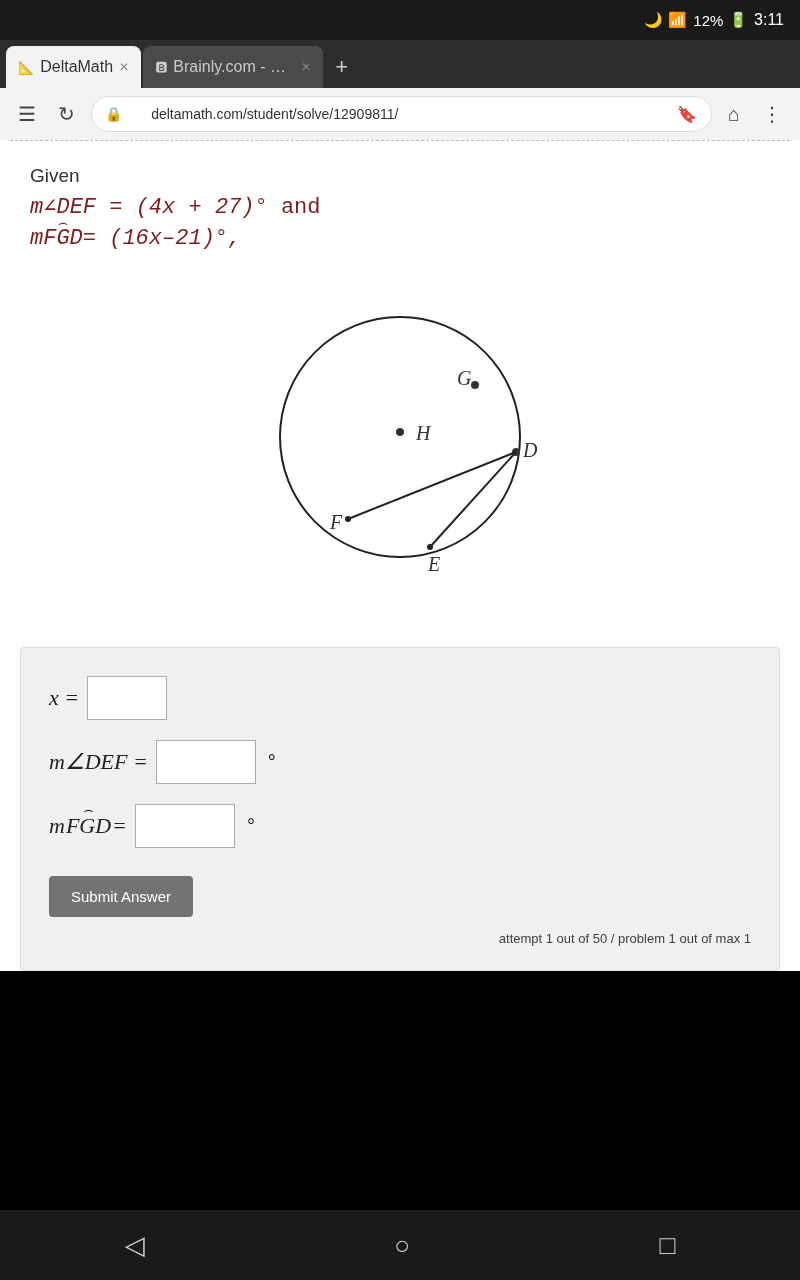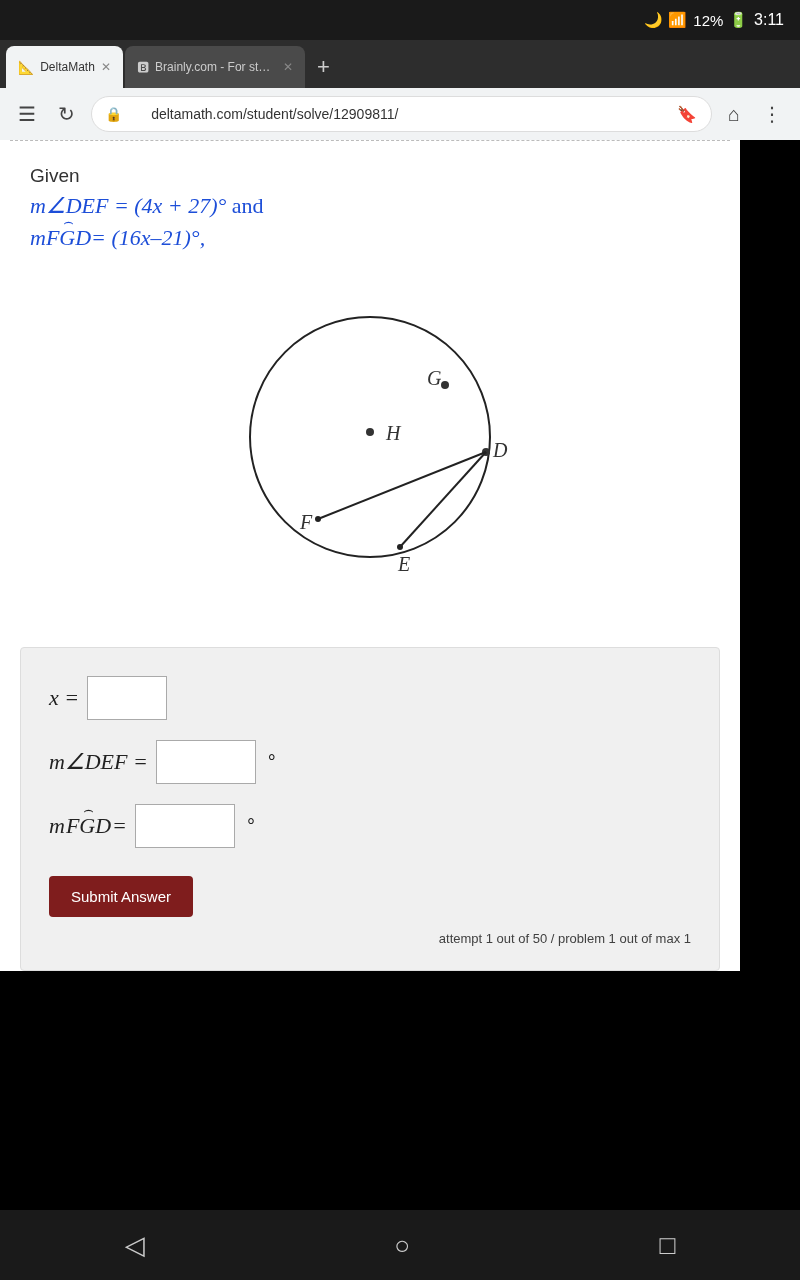--- a/index.html
+++ b/index.html
@@ -21,59 +21,59 @@
       background: #2d2d2d; padding: 6px 6px 0 6px; gap: 2px;
     }
     .tab {
       display: flex; align-items: center; height: 42px;
       padding: 0 12px; border-radius: 8px 8px 0 0;
       font-size: 13px; gap: 6px; max-width: 180px;
     }
     .tab.active { background: #f1f3f4; color: #333; }
     .tab.inactive { background: #4a4a4a; color: #ccc; }
     .tab-close { color: #888; font-size: 12px; cursor: pointer; }
-    .tab-label { white-space: nowrap; overflow: hidden; text-overflow: ellipsis; font-size: 12px; }
+    .tab-label { white-space: nowrap; overflow: hidden; text-overflow: ellipsis; font-size: 16px; }
     .tab-add { background: none; border: none; color: #ccc; font-size: 22px; padding: 0 10px; cursor: pointer; }
 
     .nav-bar {
       display: flex; align-items: center; height: 52px;
       background: #f1f3f4; padding: 0 12px; gap: 10px;
     }
     .nav-icon { color: #444; font-size: 20px; cursor: pointer; padding: 6px; }
     .address-bar {
       flex: 1; display: flex; align-items: center;
       background: #fff; border-radius: 24px; height: 36px;
       padding: 0 14px; gap: 8px; border: 1px solid #ddd;
     }
     .address-text { font-size: 14px; color: #333; flex: 1; margin-left: 20px; }
     .lock-icon { color: #555; font-size: 14px; }
     .bookmark-icon { color: #555; font-size: 16px; }
     .home-icon { color: #444; font-size: 20px; padding: 6px; }
     .more-icon { color: #444; font-size: 20px; padding: 6px; }
 
     
     .page-content {
-      width: 740px; background: #fff;
+      width: 800px; background: #fff;
       padding: 0;
     }
 
     .divider { border-top: 1px dashed #bbb; margin: 0 10px; }
 
     .problem-section {
       padding: 24px 30px 20px 30px;
     }
 
     .given-label {
       font-size: 19px; color: #333; margin-bottom: 6px;
     }
 
     .math-line {
-      font-size: 22px; color: #1d4ed8; margin-bottom: 6px;
+      font-size: 22px; color: #7f1d1d; margin-bottom: 6px;
       font-style: italic;
-      font-family: Liberation Serif, serif;
+      font-family: Liberation Mono, monospace;
     }
 
     
     .diagram-container {
       display: flex; justify-content: center; align-items: center;
       padding: 20px 0 20px 0;
     }
 
     
     .answer-section {
@@ -93,21 +93,21 @@
     }
     .answer-input {
       width: 80px; height: 44px; border: 1.5px solid #aaa;
       background: #fff; font-size: 18px; text-align: center;
       outline: none;
     }
     .answer-input.wide { width: 100px; }
     .degree-symbol { font-size: 20px; color: #222; margin-left: 4px; }
 
     .submit-btn {
-      background: #7f1d1d; color: #fff; border: none;
+      background: #737373; color: #fff; border: none;
       padding: 12px 22px; font-size: 15px; border-radius: 4px;
       cursor: pointer; margin-top: 8px;
     }
 
     .attempt-text {
       text-align: right; font-size: 13px; color: #404040;
       margin-top: 14px;
     }
 
     

